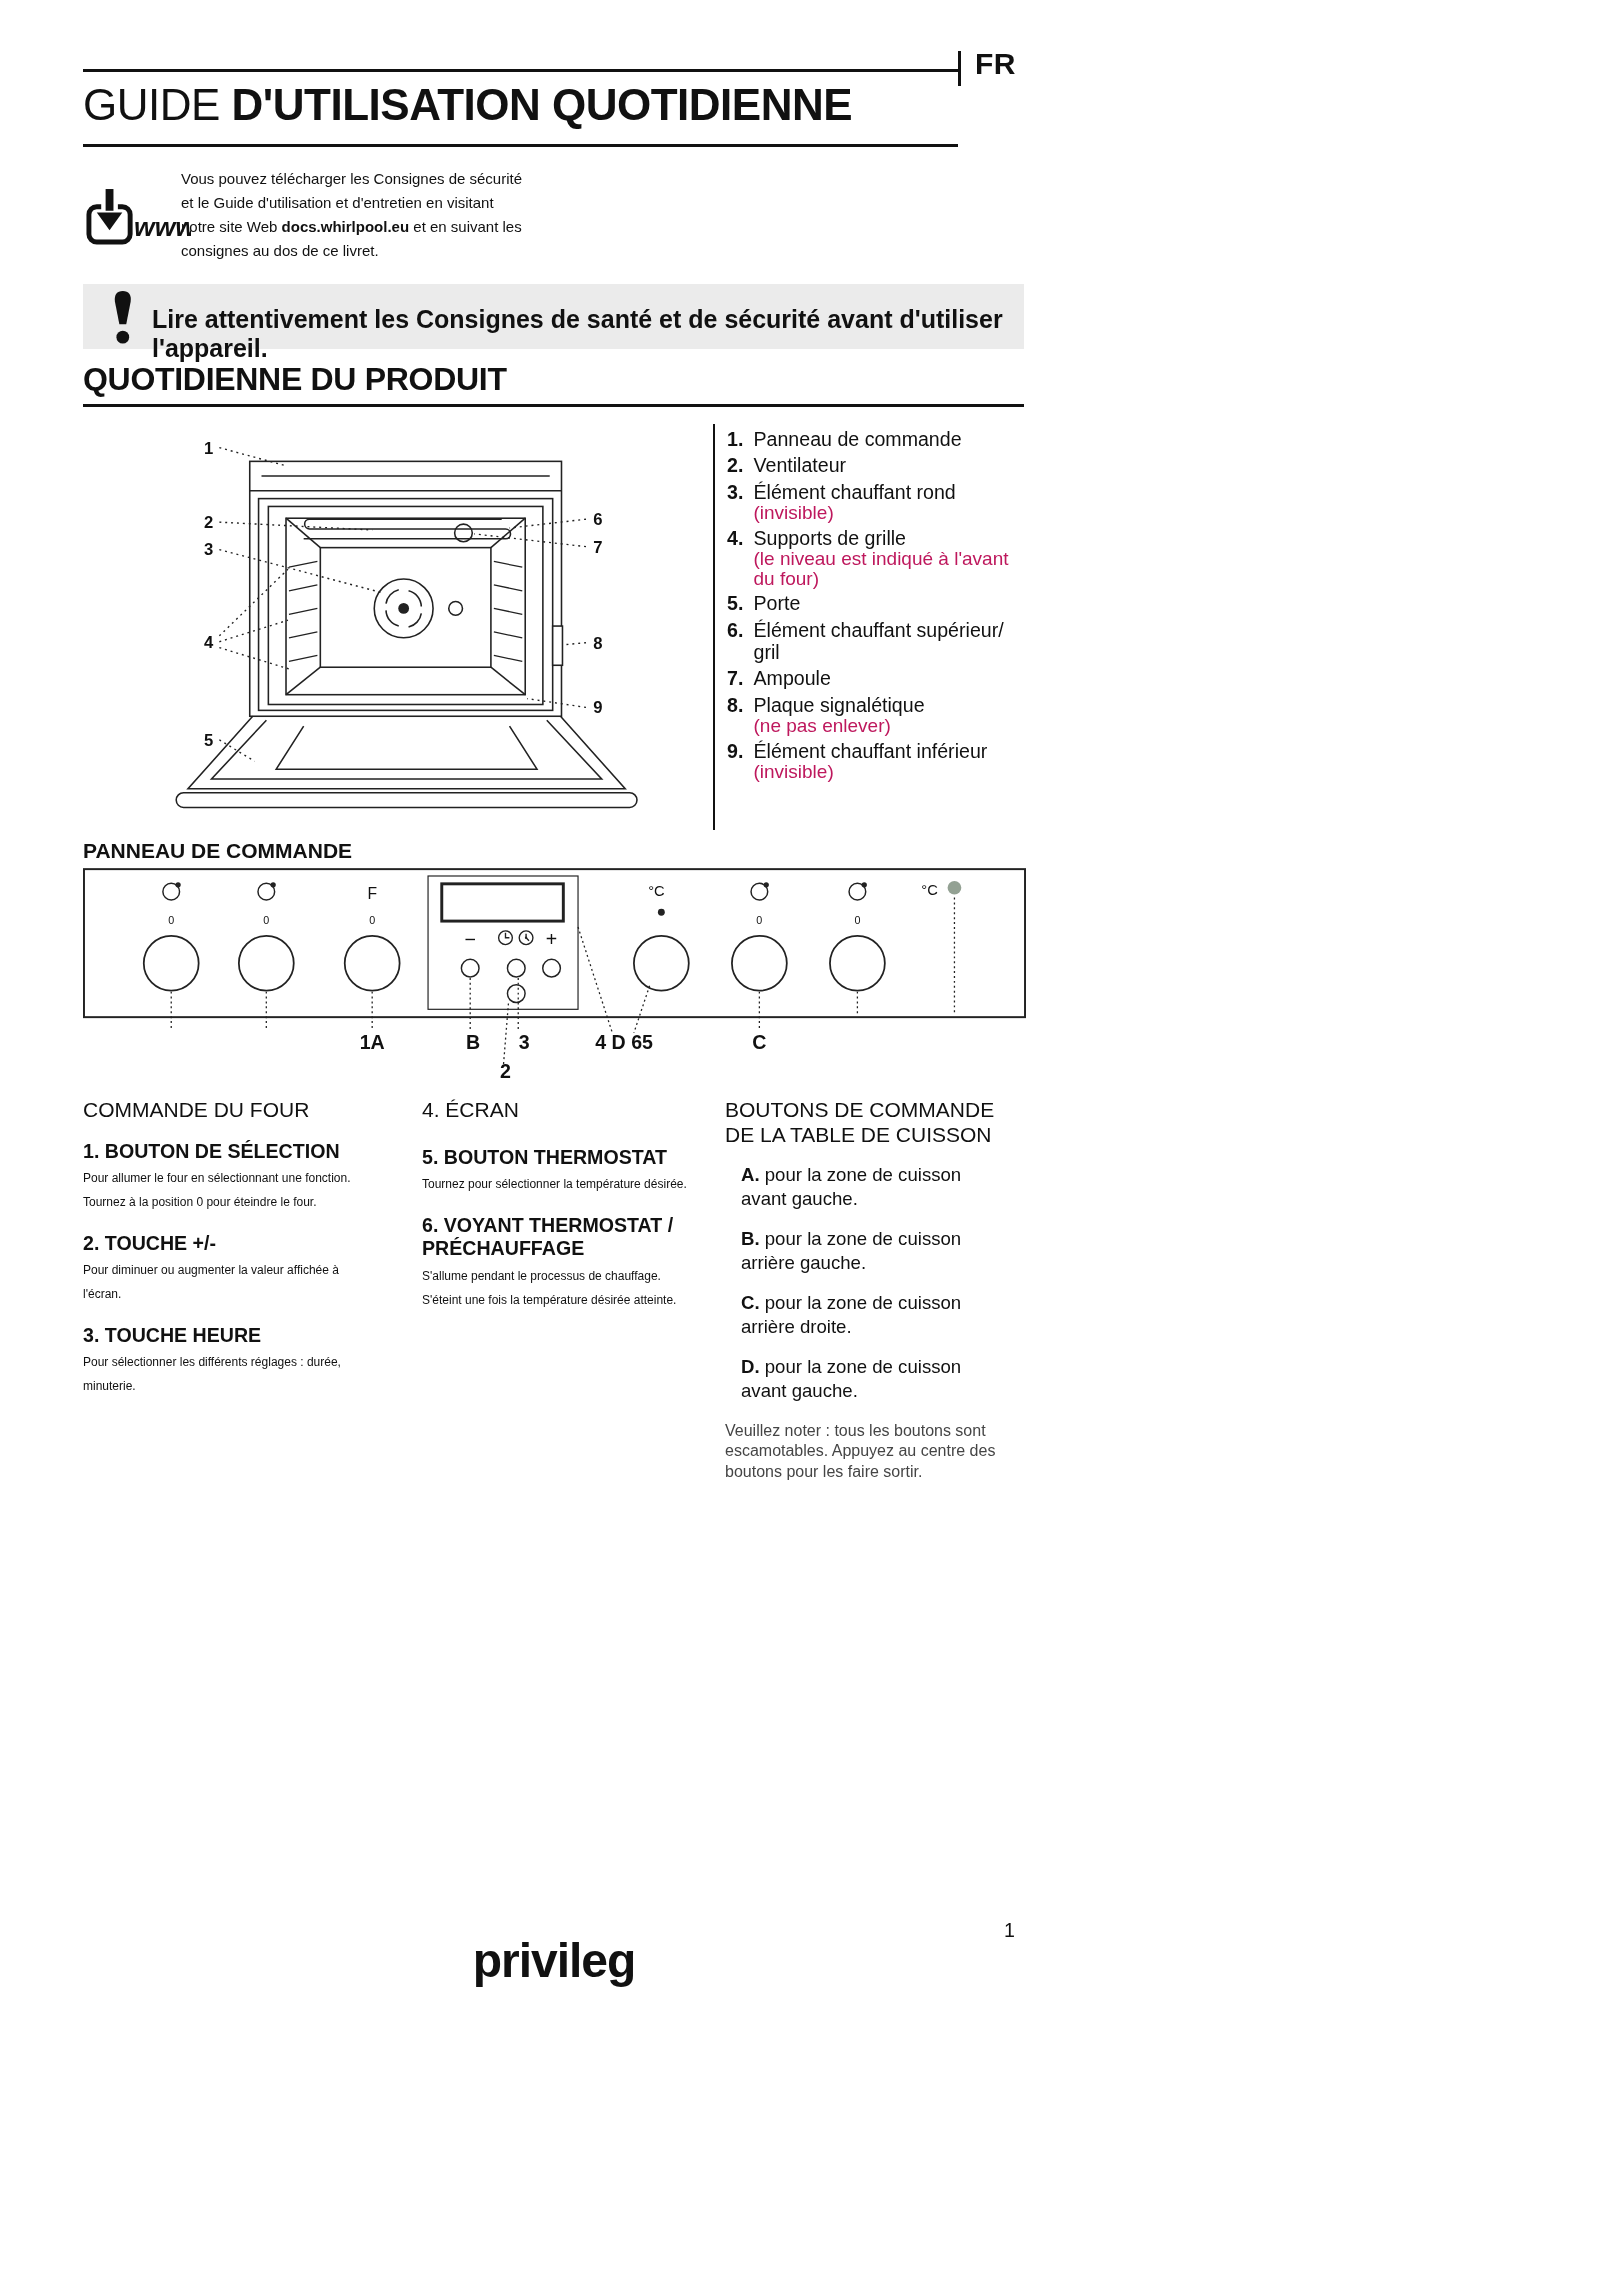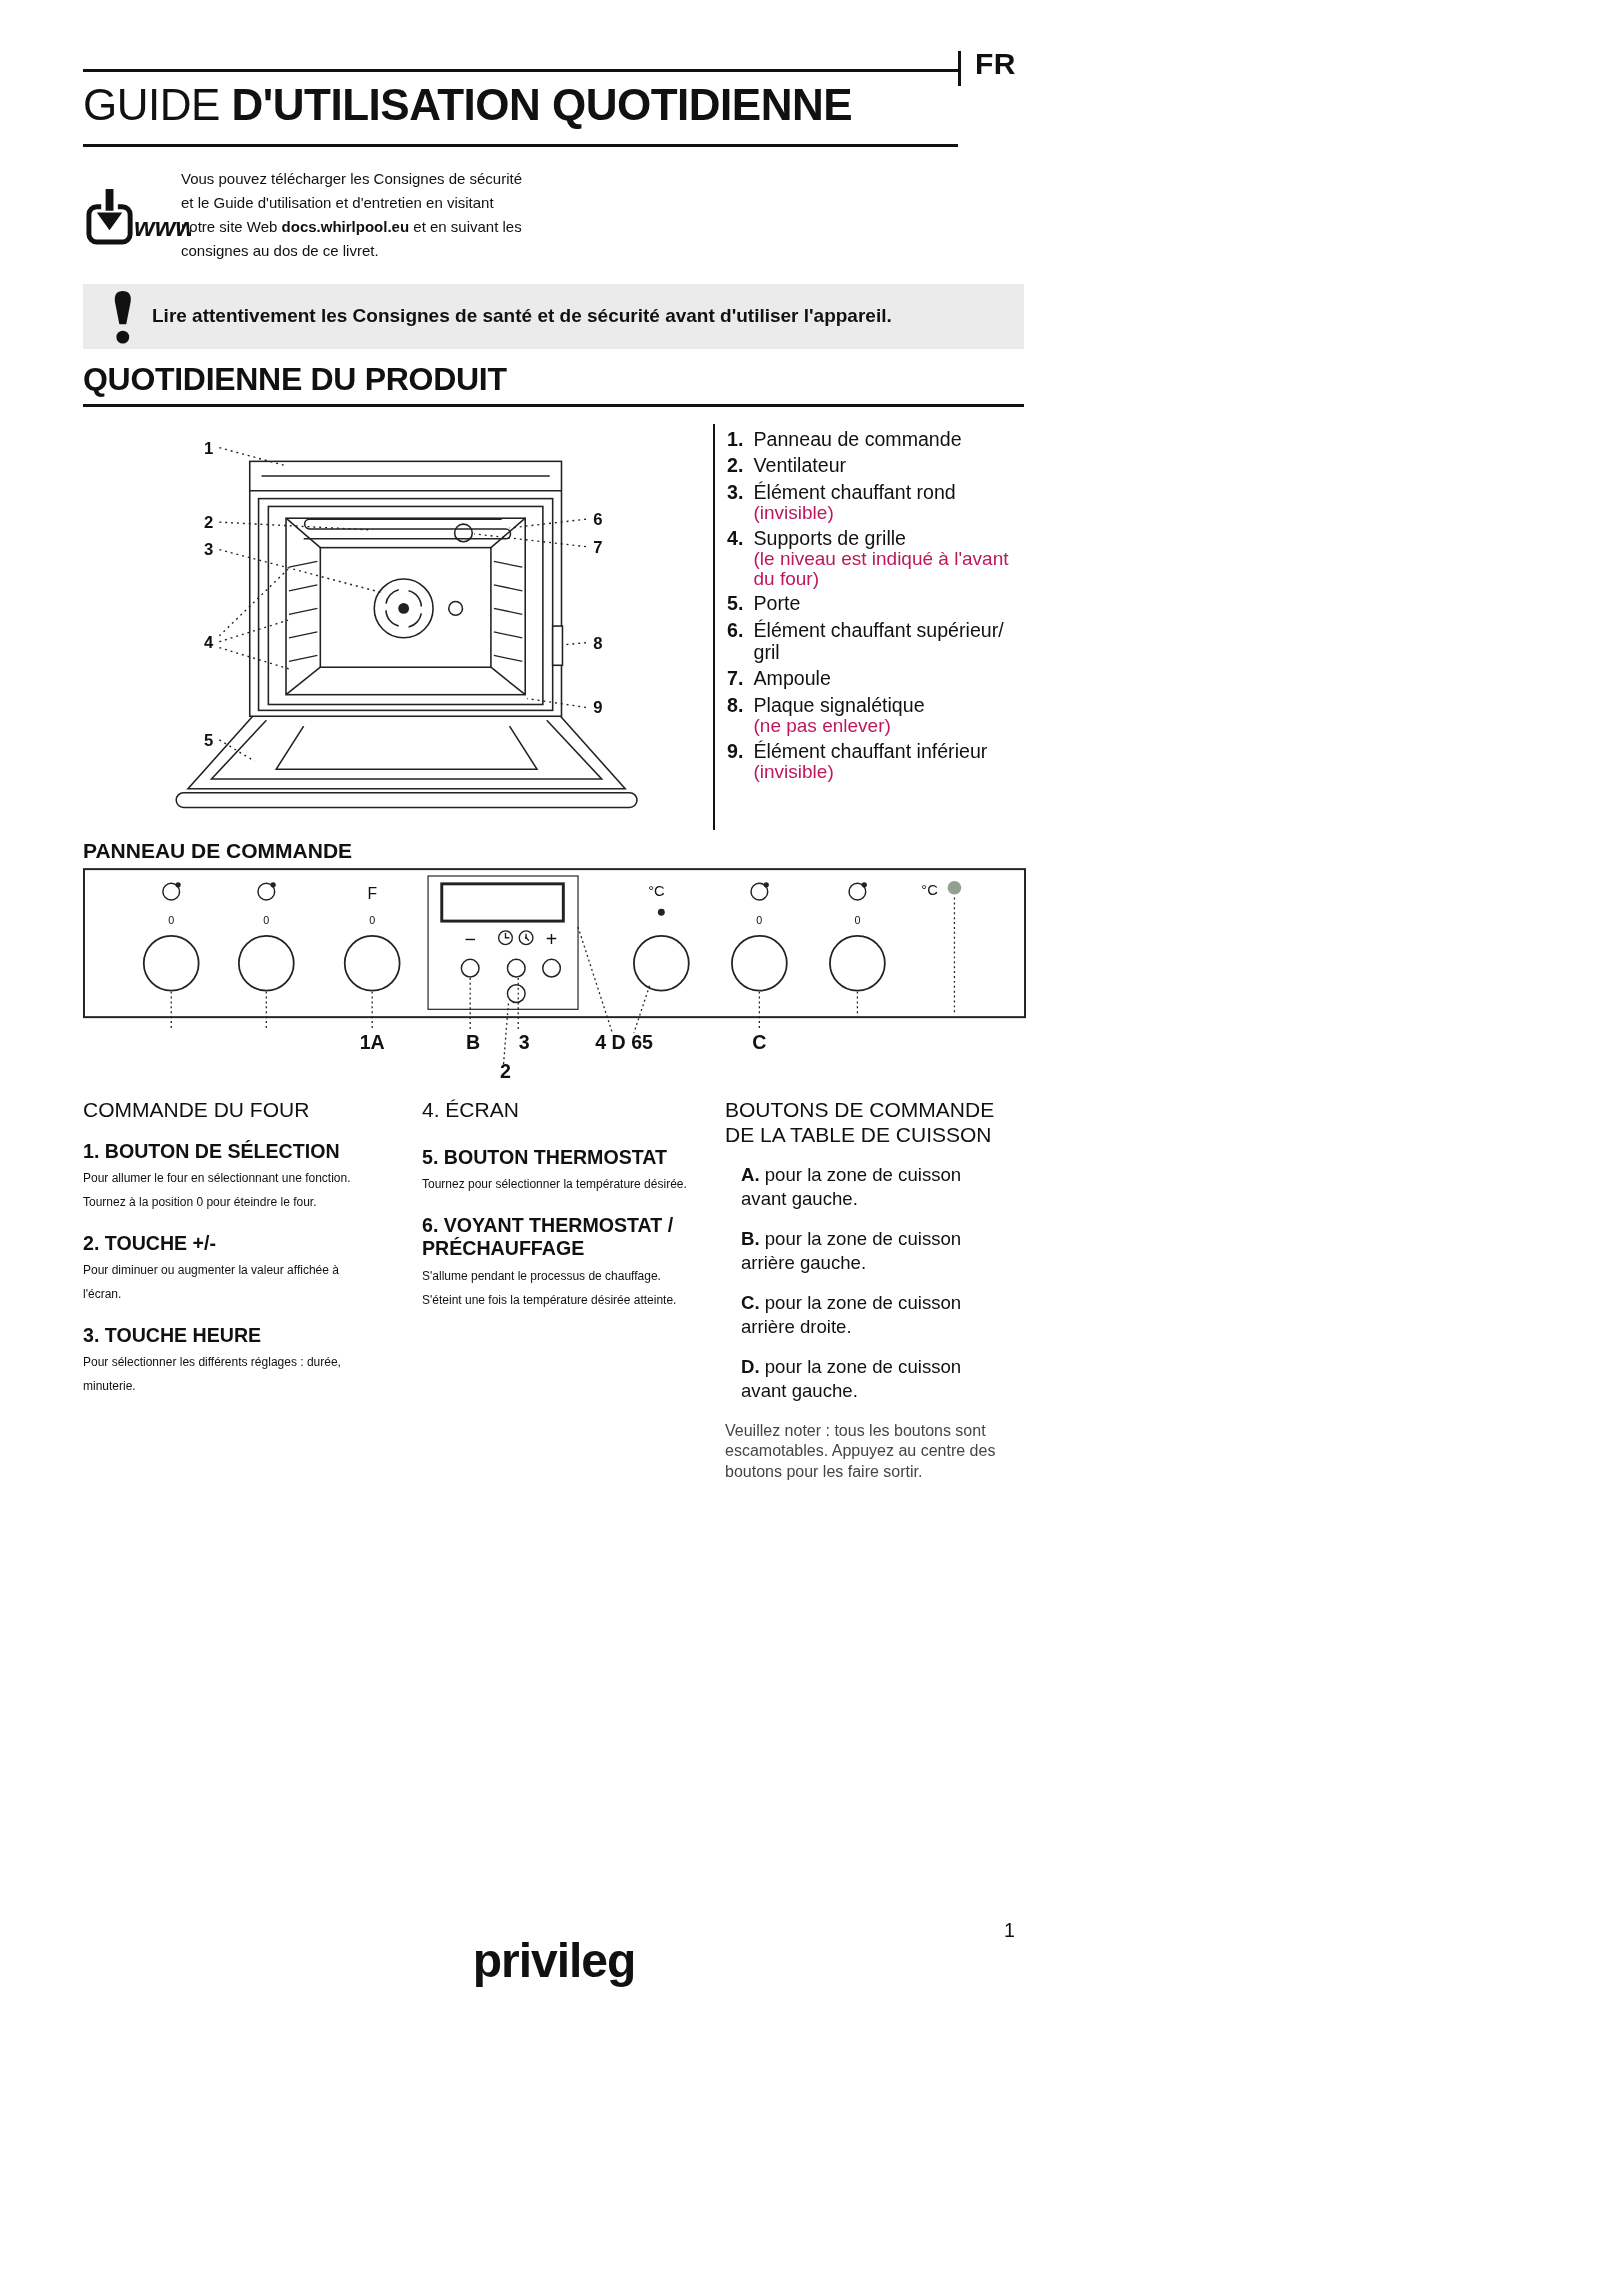--- a/index.html
+++ b/index.html
@@ -19,21 +19,21 @@
 
   
   .download{position:absolute;left:0;top:165px;width:510px;height:113px}
   .download .txt{position:absolute;left:98px;top:2px;width:345px;font-size:15px;line-height:24px}
   .download .txt b{font-weight:bold}
   .dl-icon{position:absolute;left:2px;top:21.6px}
 
   
   .warning{position:absolute;left:0;top:284px;width:941px;height:65px;background:#ebebeb}
   .warning .w-icon{position:absolute;left:29px;top:6.9px}
-  .warning .w-text{position:absolute;left:69px;top:20.6px;font-size:19px;font-weight:bold;width:853px}
+  .warning .w-text{position:absolute;left:69px;top:20.6px;font-size:25px;font-weight:bold;width:853px}
 
   
   .desc-h{position:absolute;left:0;top:361px;font-size:32px;font-weight:bold;letter-spacing:-0.3px}
   #rule-desc{left:0;top:404px;width:941px}
   .desc-area{position:absolute;left:0;top:420px;width:941px;height:416px}
   .desc-divider{position:absolute;left:630px;top:3.9px;width:2px;height:406px;background:#111}
   .desc-list{position:absolute;left:644px;top:7.8px;width:297px}
   .desc-item{padding-left:26.5px;margin-bottom:3.9px;font-size:19.6px;line-height:22.5px}
   .desc-item .num{display:inline-block;width:26.5px;margin-left:-26.5px;font-weight:bold}
   .desc-item .note{font-size:19px;line-height:19.6px;color:#be185d}

